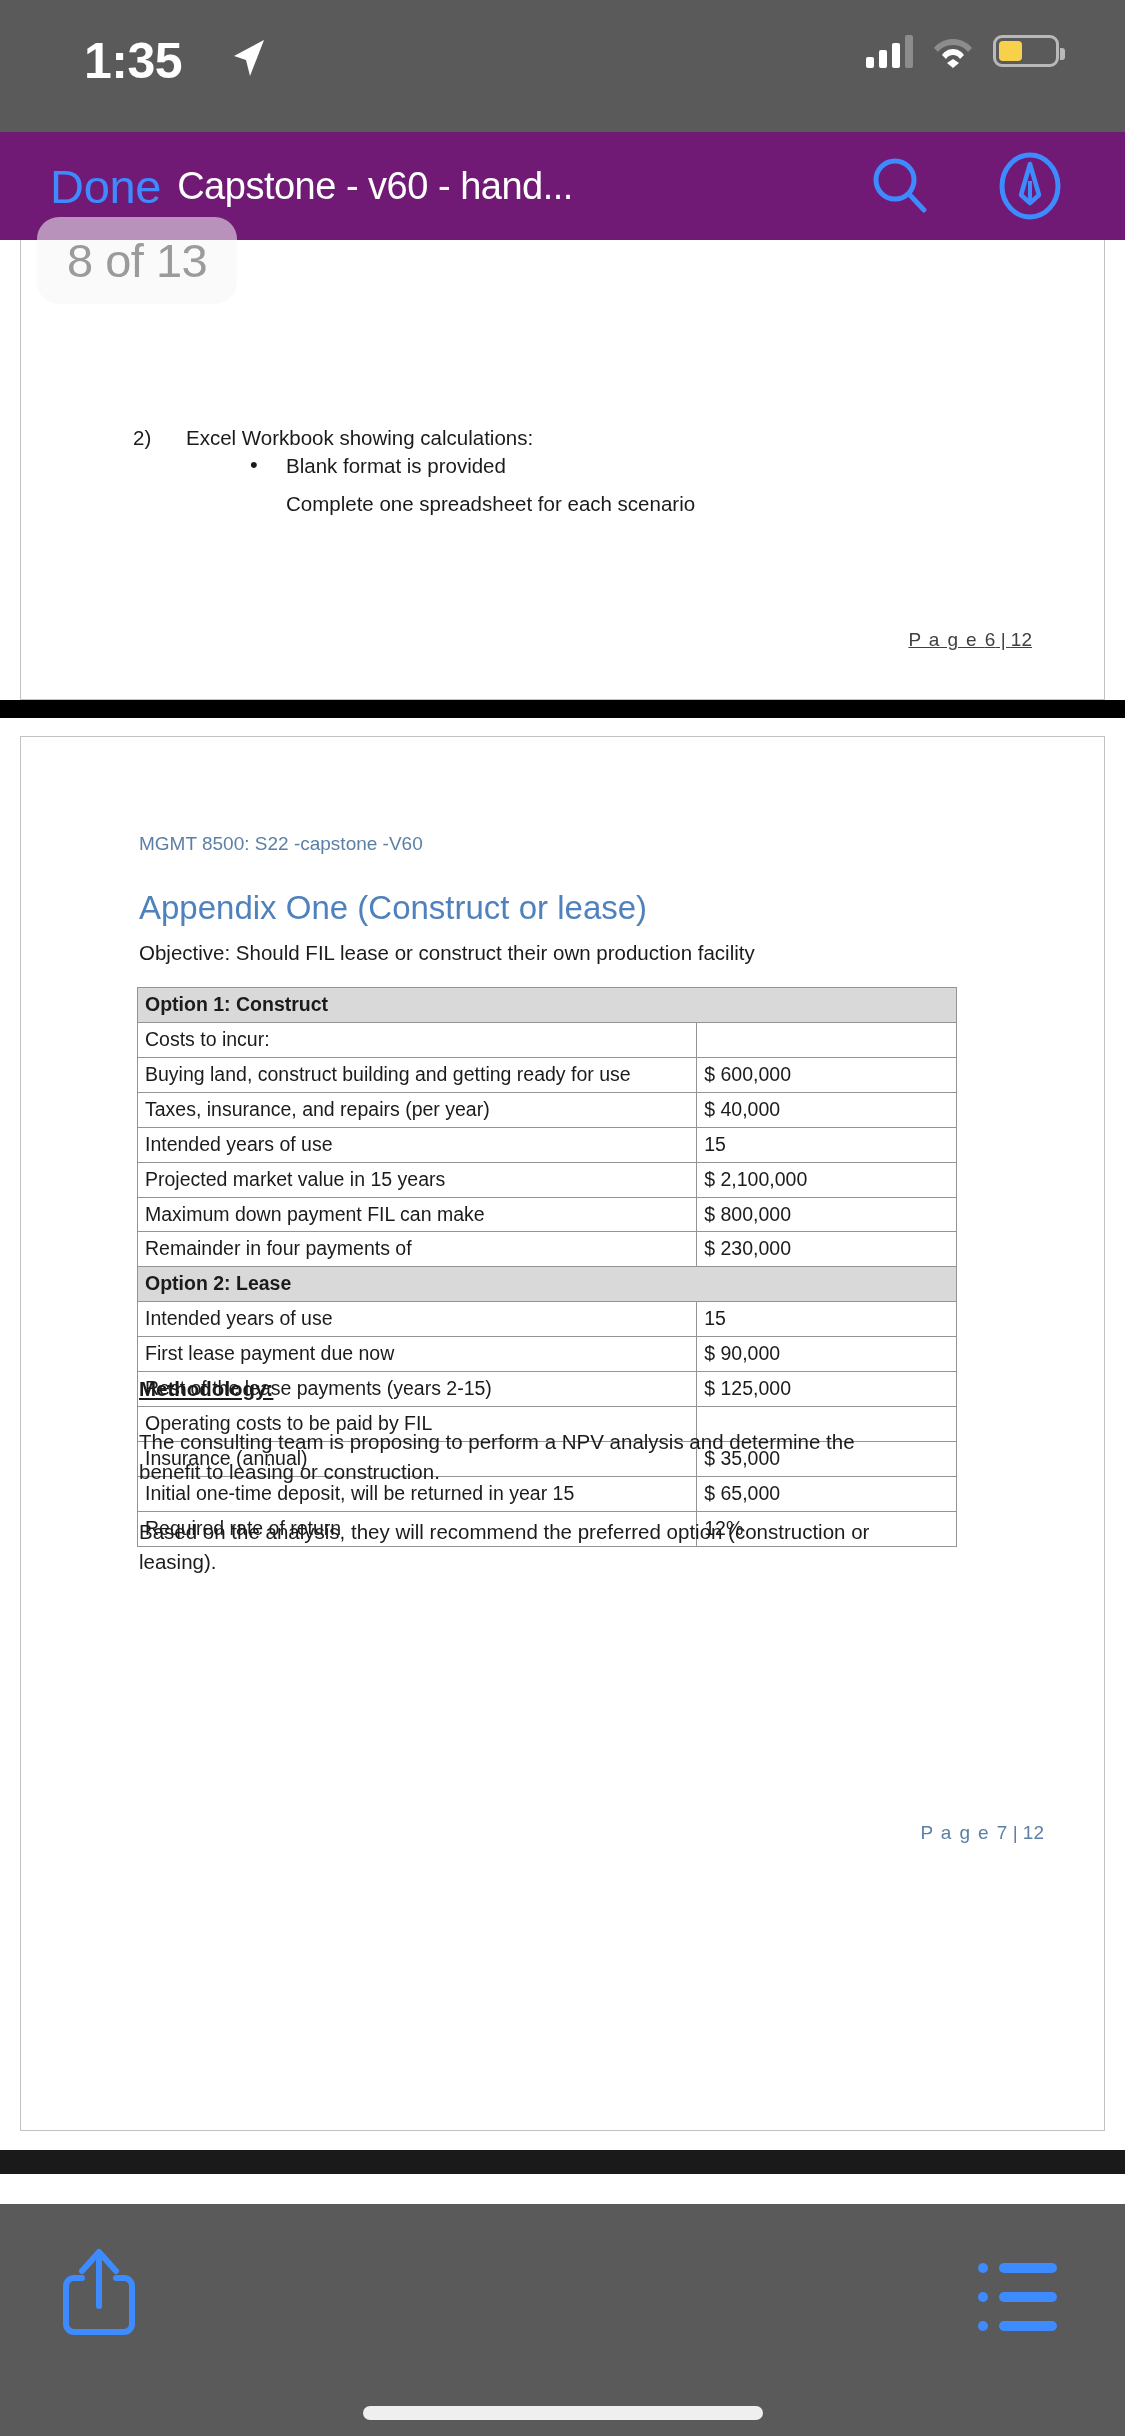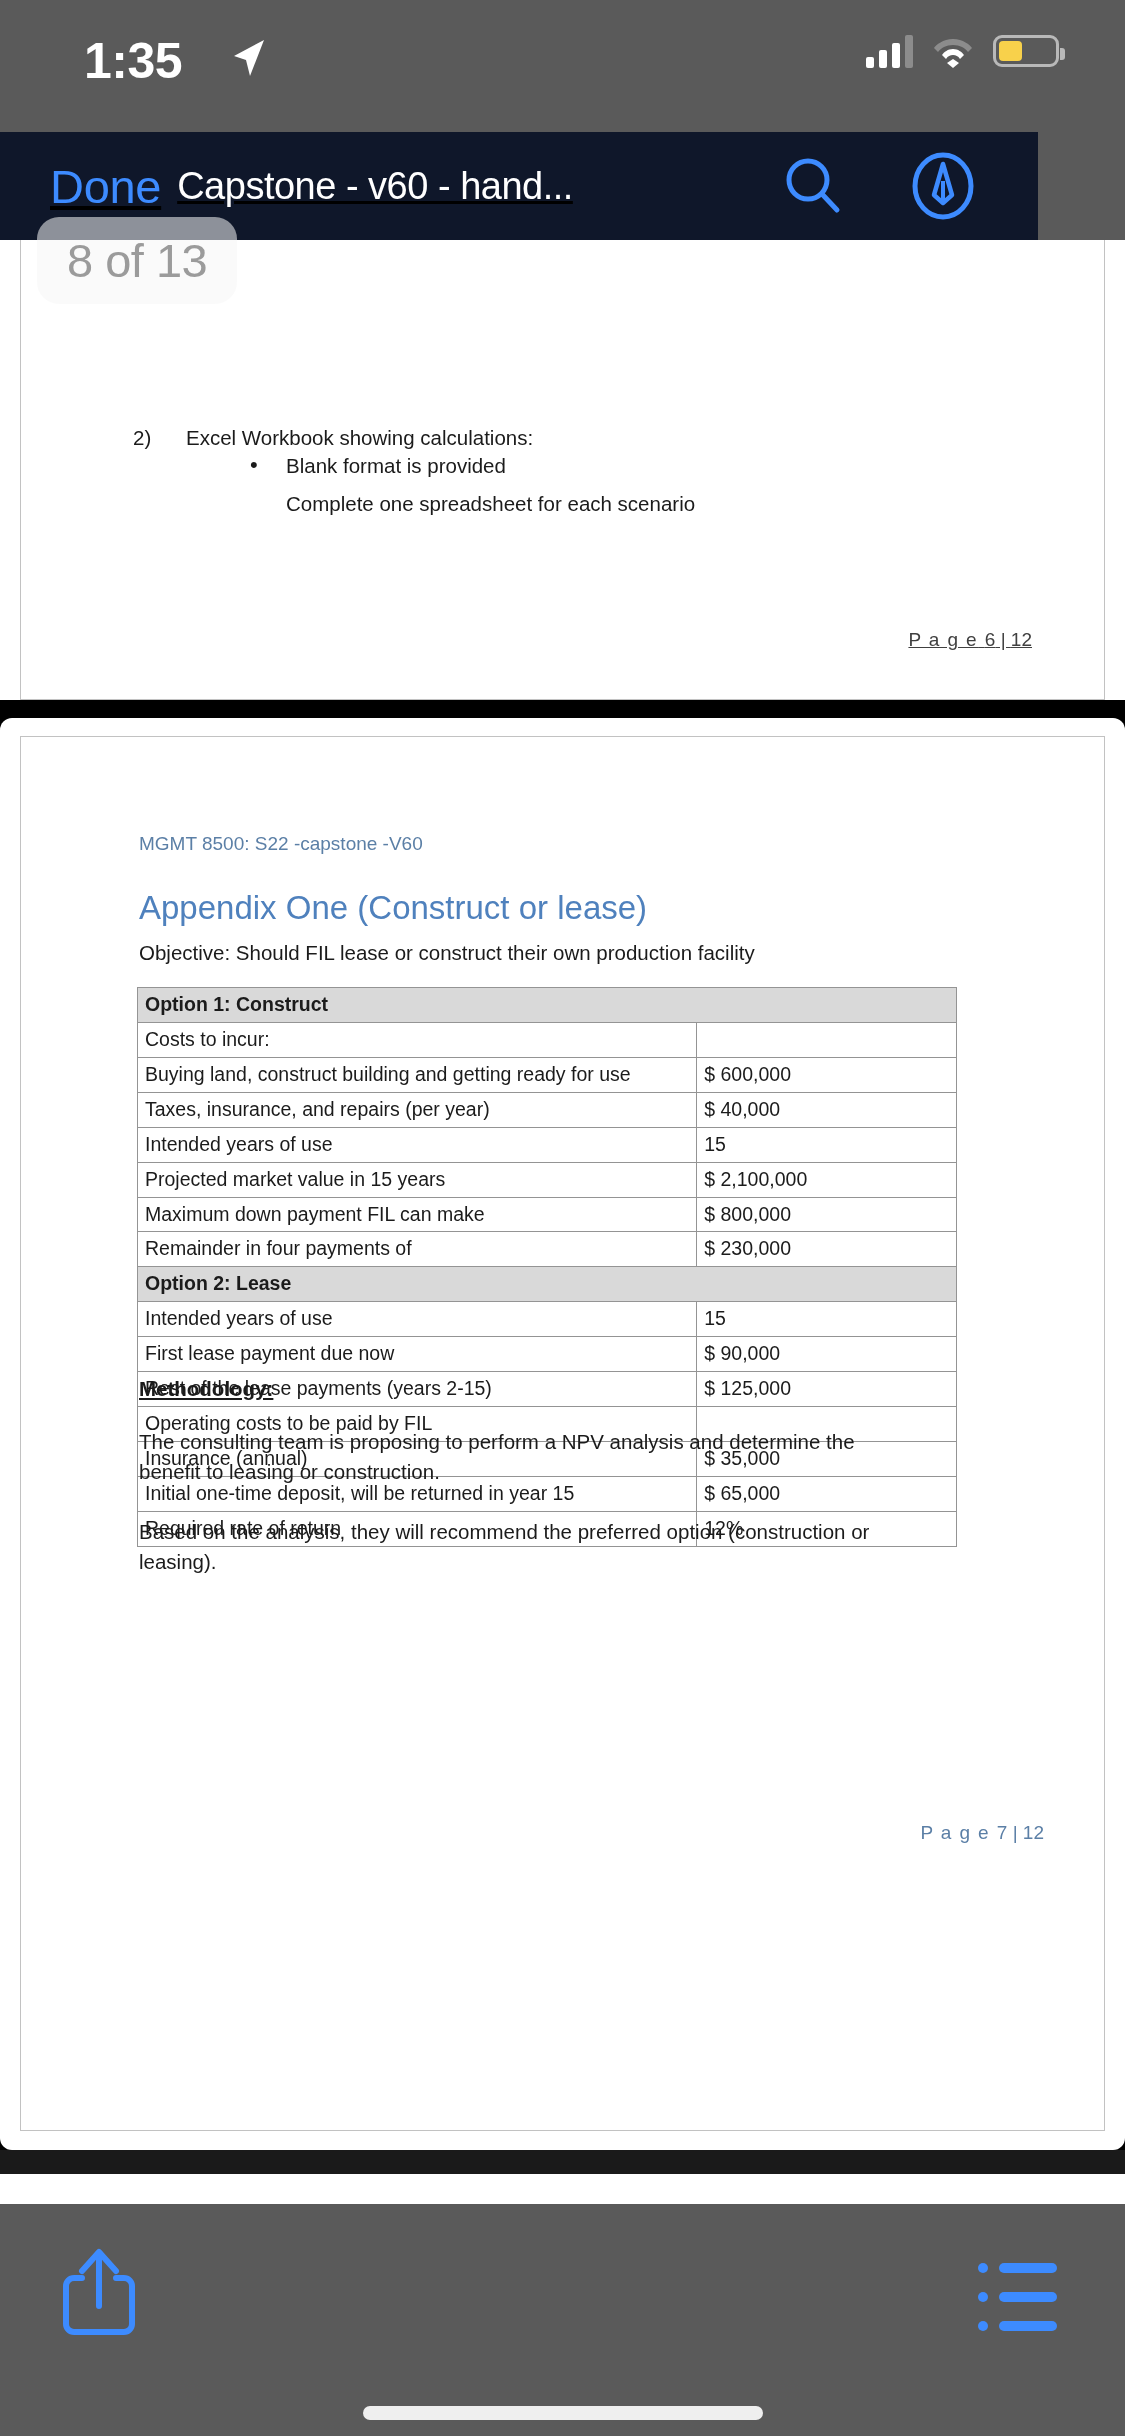--- a/index.html
+++ b/index.html
@@ -34,22 +34,22 @@
     border:3px solid #b9b9b9; border-radius:9px; padding:3px;
   }
   .batt::after{
     content:""; position:absolute; right:-9px; top:10px;
     width:5px; height:12px; background:#b9b9b9; border-radius:0 3px 3px 0;
   }
   .batt-fill{ height:100%; background:#f8d14b; border-radius:4px; }
 
   
   .navbar {
-    position:absolute; top:132px; left:0; width:1038px; height:108px;
-    background:#0f172a; display:flex; align-items:center;text-decoration:underline;
+    position:absolute; top:132px; left:0; width:1125px; height:108px;
+    background:#701a75; display:flex; align-items:center;
   }
   .nav-done {
     margin-left:50px; color:#3d8bff; font-size:47px; font-weight:400;
     letter-spacing:-0.3px; cursor:pointer;
   }
   .nav-title {
     margin-left:16px; color:#fff; font-size:38px; font-weight:400;
     letter-spacing:-0.5px; white-space:nowrap; overflow:hidden;
     max-width:520px;
   }
@@ -89,21 +89,21 @@
 
   
   .page-indicator {
     position:absolute; left:37px; top:217px; z-index:40;
     background:rgba(245,245,245,0.55);
     border-radius:22px; padding:16px 30px;
     color:#9b9b9b; font-size:47px; font-weight:400; letter-spacing:-0.5px;
   }
 
   
-  .page2 { height:1432px;border-radius:12px; }
+  .page2 { height:1432px; }
   .page2 .sheet {
     position:absolute; left:20px; top:18px; width:1085px; height:1395px;
     background:#fff; border:1px solid #c2c2c2;
   }
   .p2 { position:absolute; left:118px; top:0; width:870px; }
   .p2-header { position:absolute; left:0; top:96px; font-size:19px; color:#5b7fa6; }
   .p2-title { position:absolute; left:0; top:152px; font-size:33px; color:#4f81bd; font-weight:400; }
   .p2-objective { position:absolute; left:0; top:204px; font-size:20.5px; }
 
   

